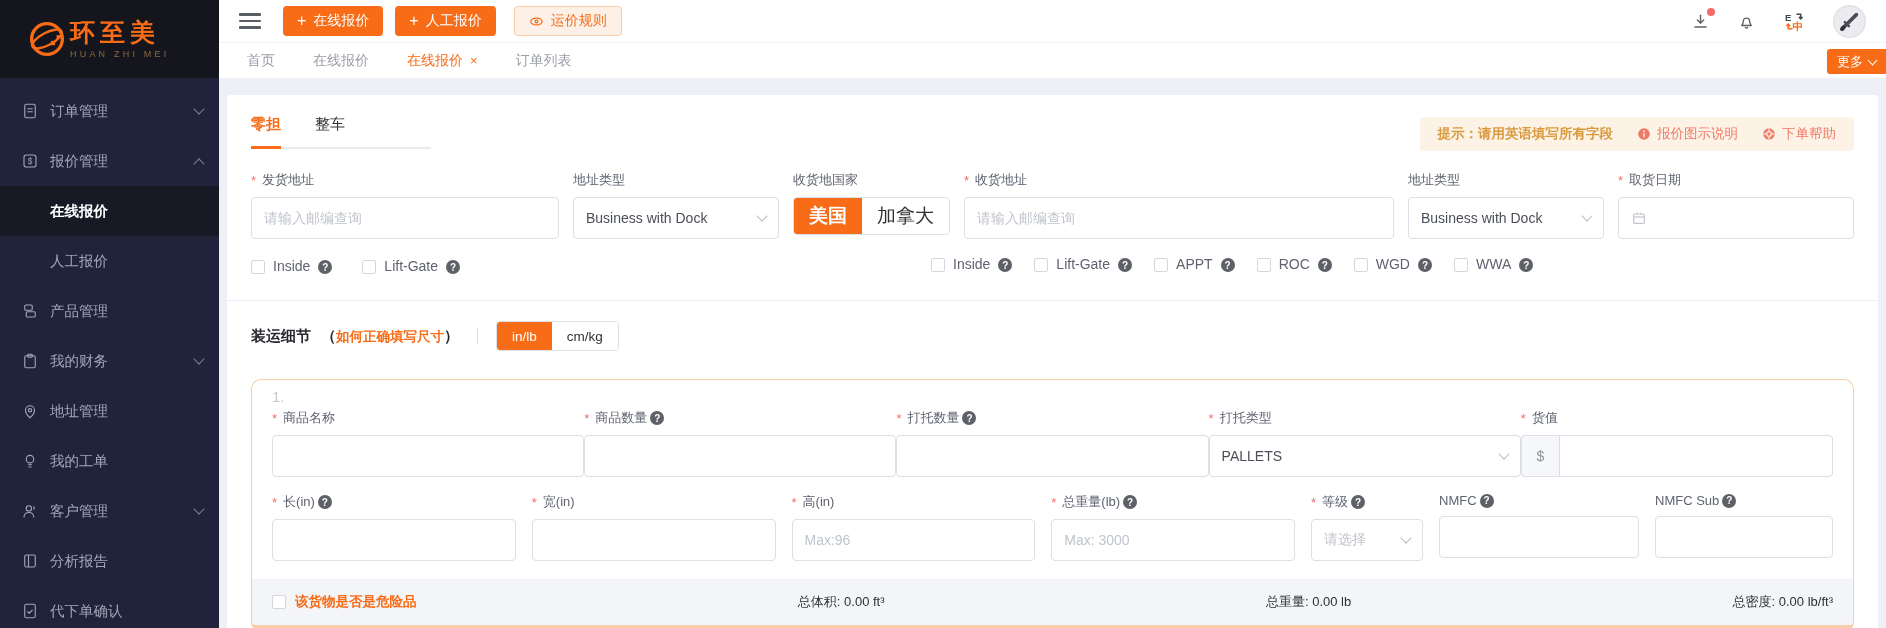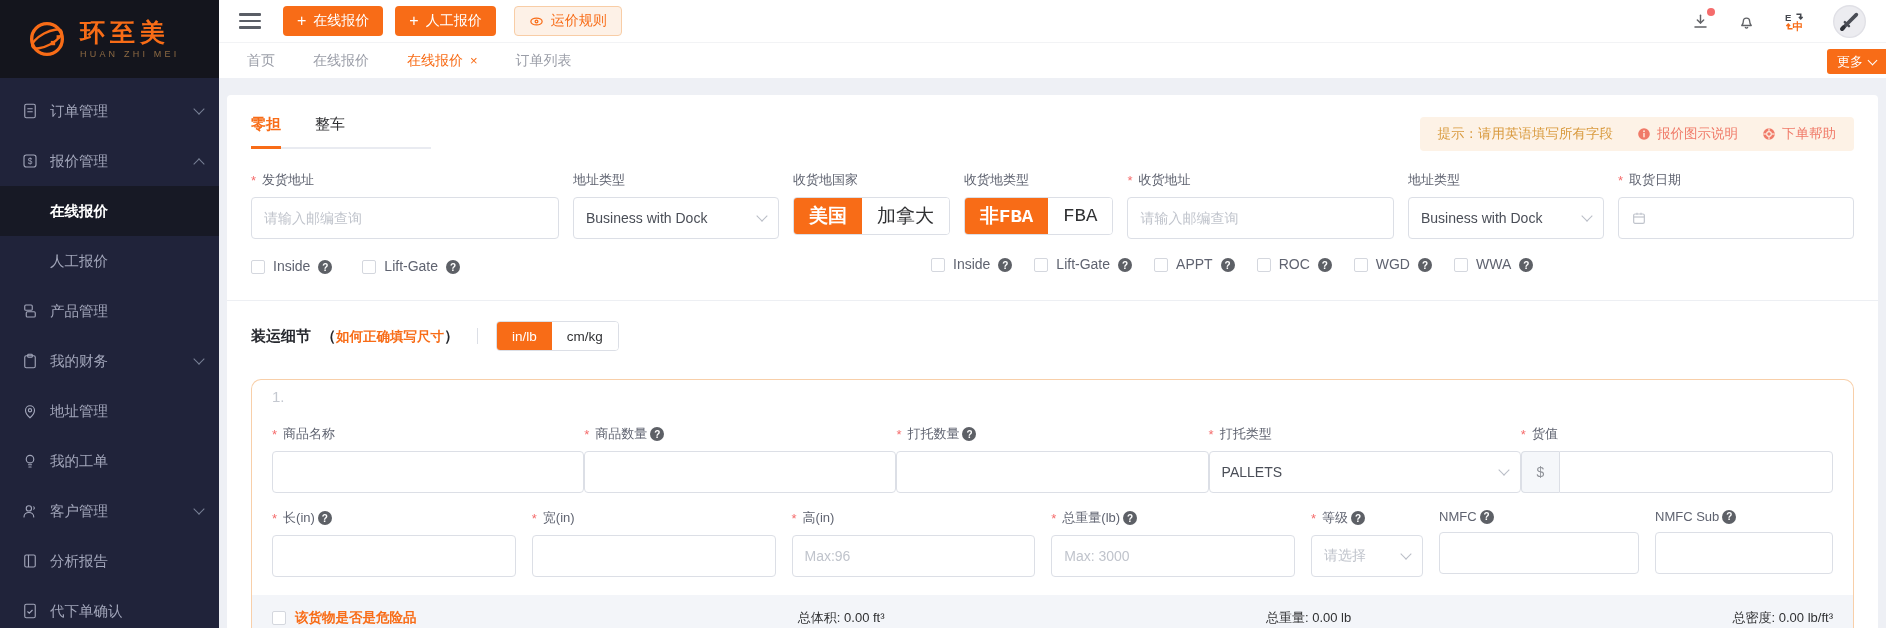--- a/index.html
+++ b/index.html
@@ -2,21 +2,21 @@
 <html><head>
 <meta charset="utf-8">
 <style>
   * { margin:0; padding:0; box-sizing:border-box; }
   html,body { width:1886px; height:628px; }
   body { font-family:"Liberation Sans","DejaVu Sans",sans-serif; background:#eef0f5; position:relative; overflow:hidden; color:#303133; }
   svg { display:block; }
 
   
   .sidebar { position:absolute; left:0; top:0; width:219px; height:100%; background:#20233a; z-index:6; }
-  .logo { height:78px; background:#14151d; display:flex; align-items:center; gap:10px; padding-left:24px; }
+  .logo { height:78px; background:#14151d; display:flex; align-items:center; gap:0; padding-left:24px; }
   .logo-cn { color:#f86c17; font-size:25px; font-weight:bold; letter-spacing:5px; line-height:1; }
   .logo-en { color:#8d6a43; font-size:9px; letter-spacing:3.2px; margin-top:4px; }
   .menu { padding-top:8px; }
   .mi { height:50px; display:flex; align-items:center; padding:0 16px 0 21px; color:#a2a6ba; font-size:14.5px; cursor:pointer; }
   .mi .micon { width:18px; height:18px; margin-right:11px; flex:none; }
   .mi.child { padding-left:50px; }
   .mi.active { background:#171925; color:#ffffff; font-weight:bold; }
   .chev { margin-left:auto; width:8px; height:8px; border-right:1.5px solid #788096; border-bottom:1.5px solid #788096; transform:rotate(45deg); margin-top:-4px; }
   .chev.up { transform:rotate(-135deg); margin-top:5px; }
 
@@ -40,21 +40,21 @@
   .more-btn { position:absolute; right:0; top:6px; background:#f86c17; color:#fff; font-size:13px; height:25px; display:flex; align-items:center; gap:6px; padding:0 10px; border-radius:3px 0 0 3px; cursor:pointer; }
   .more-btn .chev-w { width:7px; height:7px; border-right:1.5px solid #fff; border-bottom:1.5px solid #fff; transform:rotate(45deg); margin-top:-3px; }
 
   
   .card { position:absolute; left:227px; top:95px; right:8px; bottom:-10px; background:#fff; border-radius:4px; padding:20px 24px 0; }
   .mode-tabs { display:flex; gap:34px; width:180px; border-bottom:2px solid #e9ebf1; }
   .mtab { font-size:15px; padding-bottom:12px; color:#303133; cursor:pointer; }
   .mtab.active { color:#f86c17; font-weight:bold; border-bottom:3px solid #f86c17; margin-bottom:-2px; }
 
   .hintbar { position:absolute; top:22px; right:24px; height:34px; background:#fdf2e6; border-radius:4px; display:flex; align-items:center; gap:24px; padding:0 18px; font-size:13.5px; }
-  .hint-main { color:#d99a3e; font-weight:normal; }
+  .hint-main { color:#d99a3e; font-weight:bold; }
   .hint-link { color:#f07a68; display:flex; align-items:center; gap:6px; cursor:pointer; }
 
   
   .flabel { font-size:13px; color:#5f6370; margin-bottom:8px; display:flex; align-items:center; gap:3px; }
   .req::before { content:"*"; color:#f56c6c; margin-right:3px; }
   .input, input.input { width:100%; height:42px; border:1px solid #dcdfe6; border-radius:4px; padding:0 12px; font-size:14px; color:#303133; background:#fff; outline:none; display:flex; align-items:center; }
   input.input::placeholder { color:#c0c4cc; }
   .select { justify-content:space-between; cursor:pointer; color:#4a4e57; }
   .select .ph { color:#c0c4cc; }
   .chev-d { width:8px; height:8px; border-right:1.4px solid #b9bdc6; border-bottom:1.4px solid #b9bdc6; transform:rotate(45deg); margin-top:-4px; flex:none; }
@@ -80,21 +80,21 @@
   .ship-paren { font-size:15px; font-weight:bold; color:#26282e; }
   .ship-link { font-size:13.5px; color:#f86c17; cursor:pointer; }
   .vline { width:1px; height:16px; background:#dcdfe6; margin:0 8px; }
   .unit-toggle { border:1px solid #dcdfe6; border-radius:4px; overflow:hidden; display:flex; height:30px; }
   .ubtn { padding:0 15px; font-size:13.5px; display:flex; align-items:center; color:#303133; background:#fff; cursor:pointer; }
   .ubtn.active { background:#f86c17; color:#fff; }
 
   
   .itemcard { margin-top:28px; border:1px solid #f8cfa9; border-bottom-width:7px; border-radius:10px; padding:8px 20px 0; }
   .item-num { color:#c4c8d0; font-size:15px; }
-  .irow { display:flex; gap:0; margin-top:20px; }
+  .irow { display:flex; gap:0; margin-top:4px; }
   .irow2 { display:flex; gap:16px; margin-top:16px; }
   .icol { flex:1; min-width:0; }
   .icol-grade { flex:none; width:112px; }
   .icol-nmfc { flex:none; width:200px; }
   .icol-nmfcsub { flex:none; width:178px; }
   .value-wrap { display:flex; }
   .prefix { width:38px; background:#f5f7fa; border:1px solid #dcdfe6; border-right:none; border-radius:4px 0 0 4px; display:flex; align-items:center; justify-content:center; color:#909399; font-size:14px; flex:none; }
   .value-wrap input.input { border-radius:0 4px 4px 0; }
 
   .sumrow { margin:18px -20px 0; background:#f3f5f9; display:flex; align-items:center; justify-content:space-between; padding:0 20px; height:46px; border-radius:0 0 3px 3px; }
@@ -316,27 +316,20 @@
           <i class="chev-d"></i>
         </div>
     </div>
     <div class="wt">
       <div class="flabel">收货地国家</div>
       <div class="tgroup">
         <div class="tbtn active">美国</div>
         <div class="tbtn">加拿大</div>
       </div>
     </div>
-    <div class="wt">
-      <div class="flabel">收货地类型</div>
-      <div class="tgroup">
-        <div class="tbtn active">非FBA</div>
-        <div class="tbtn">FBA</div>
-      </div>
-    </div>
     <div class="w5">
       <div class="flabel req">收货地址</div>
       <input class="input" placeholder="请输入邮编查询" style="">
     </div>
     <div class="w6">
       <div class="flabel">地址类型</div>
       <div class="input select">
           <span>Business with Dock</span>
           <i class="chev-d"></i>
         </div>

